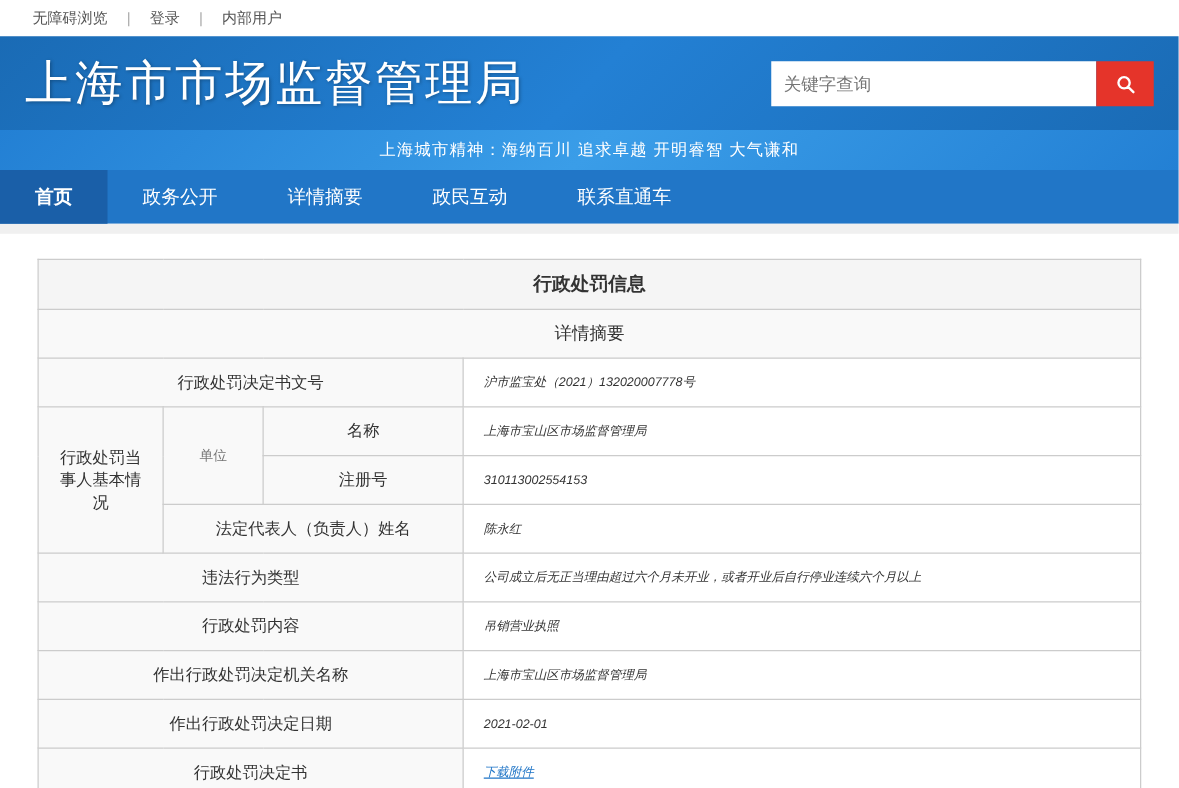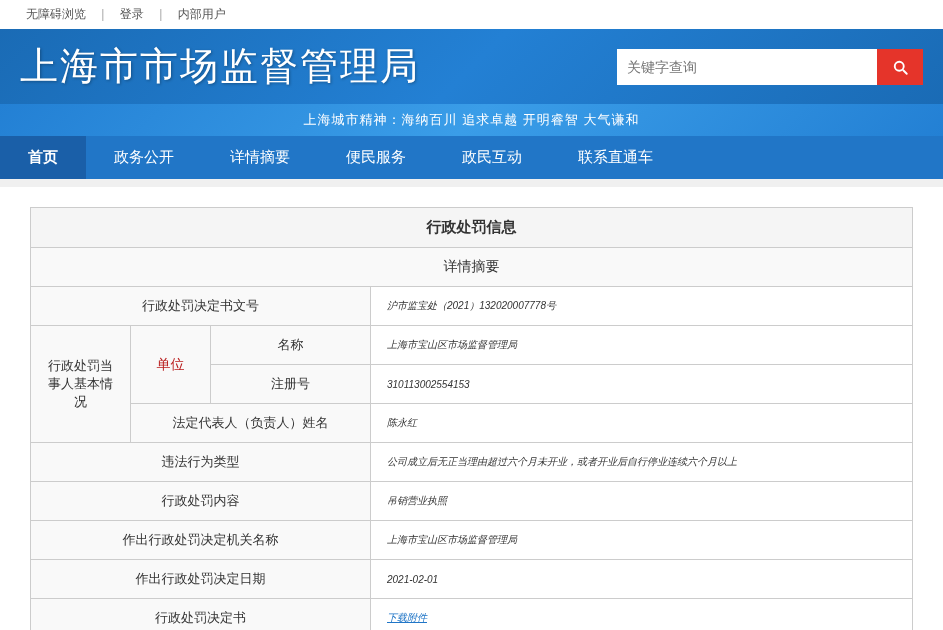--- a/index.html
+++ b/index.html
@@ -132,22 +132,22 @@
     .info-table .group-label {
       text-align: center;
       background: #f9f9f9;
       color: #333;
       font-size: 13px;
       width: 100px;
     }
     .info-table .sub-label {
       text-align: center;
       background: #f9f9f9;
-      color: #b91c1c;
-      font-size: 14px;
+      color: #737373;
+      font-size: 11px;
       width: 80px;
     }
     .download-link {
       color: #2176c7;
       text-decoration: underline;
       cursor: pointer;
     }
   </style>
 </head>
 <body>
@@ -173,21 +173,20 @@
 </div>
 
 <div class="subtitle-bar">
   <span>上海城市精神：海纳百川  追求卓越  开明睿智  大气谦和</span>
 </div>
 
 <nav class="nav">
   <div class="nav-item active">首页</div>
   <div class="nav-item">政务公开</div>
   <div class="nav-item">详情摘要</div>
-  <div class="nav-item">便民服务</div>
   <div class="nav-item">政民互动</div>
   <div class="nav-item">联系直通车</div>
 </nav>
 
 <div class="divider"></div>
 
 <div class="main-content">
   <table class="info-table">
     <tbody>
 

